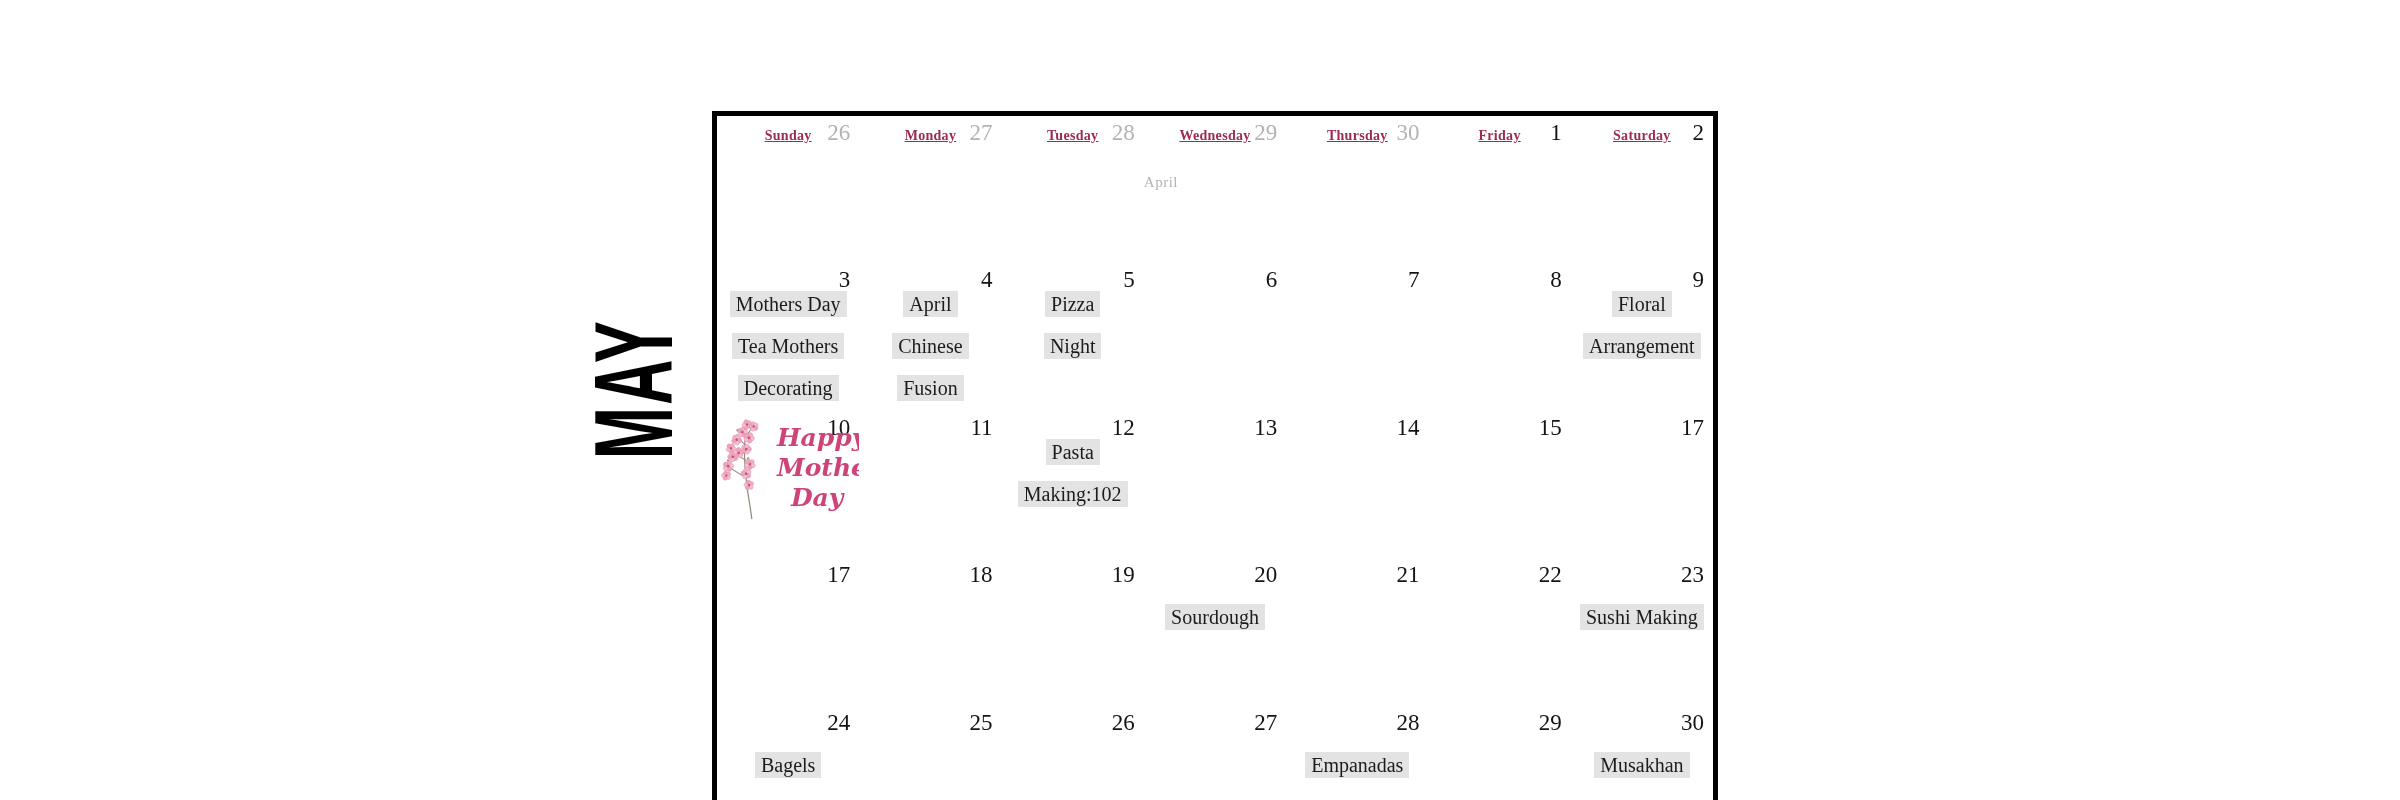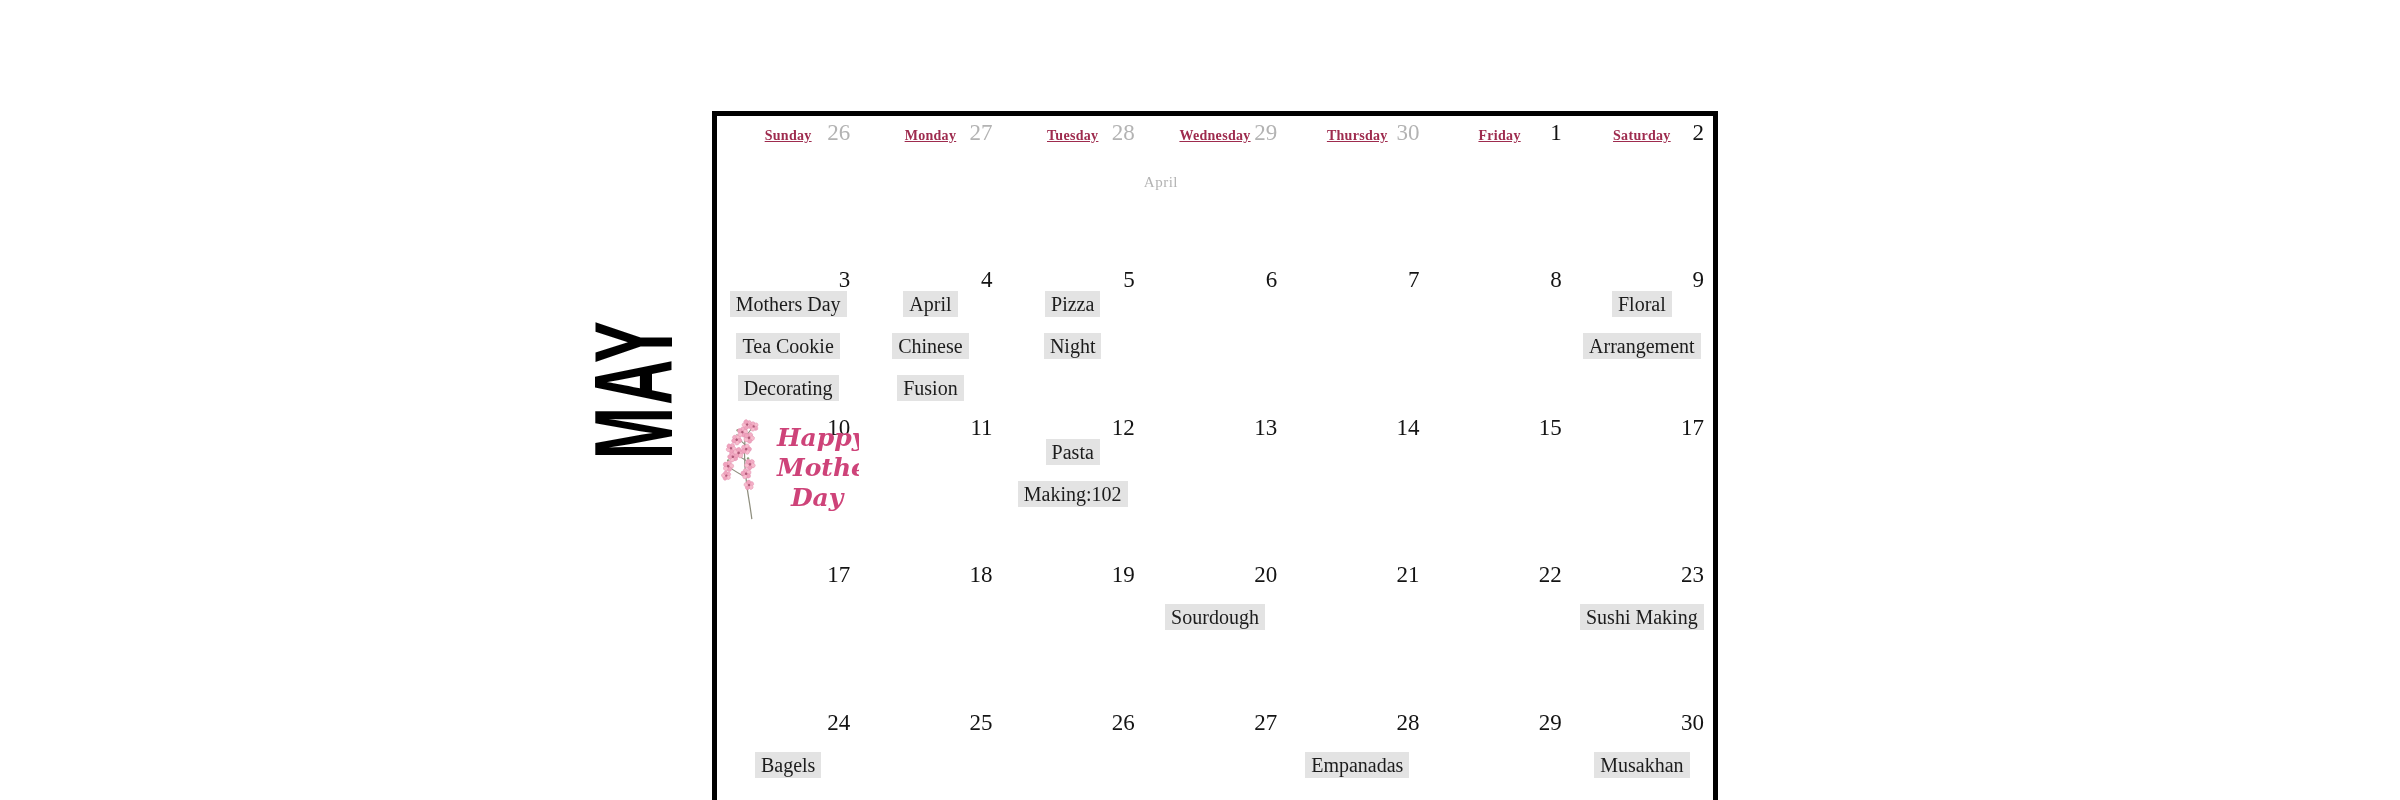--- a/index.html
+++ b/index.html
@@ -69,21 +69,21 @@
         <div class="num">1</div>
       </div>
       <div class="cell head">
         <div class="weekday">Saturday</div>
         <div class="num">2</div>
       </div>
       <div class="cell">
         <div class="num">3</div>
         <div class="events">
           <div class="event-line">Mothers Day</div>
-          <div class="event-line">Tea Cookie</div>
+          <div class="event-line">Tea Mothers</div>
           <div class="event-line">Decorating</div>
         </div>
       </div>
       <div class="cell">
         <div class="num">4</div>
         <div class="events">
           <div class="event-line">April</div>
           <div class="event-line">Chinese</div>
           <div class="event-line">Fusion</div>
         </div>

